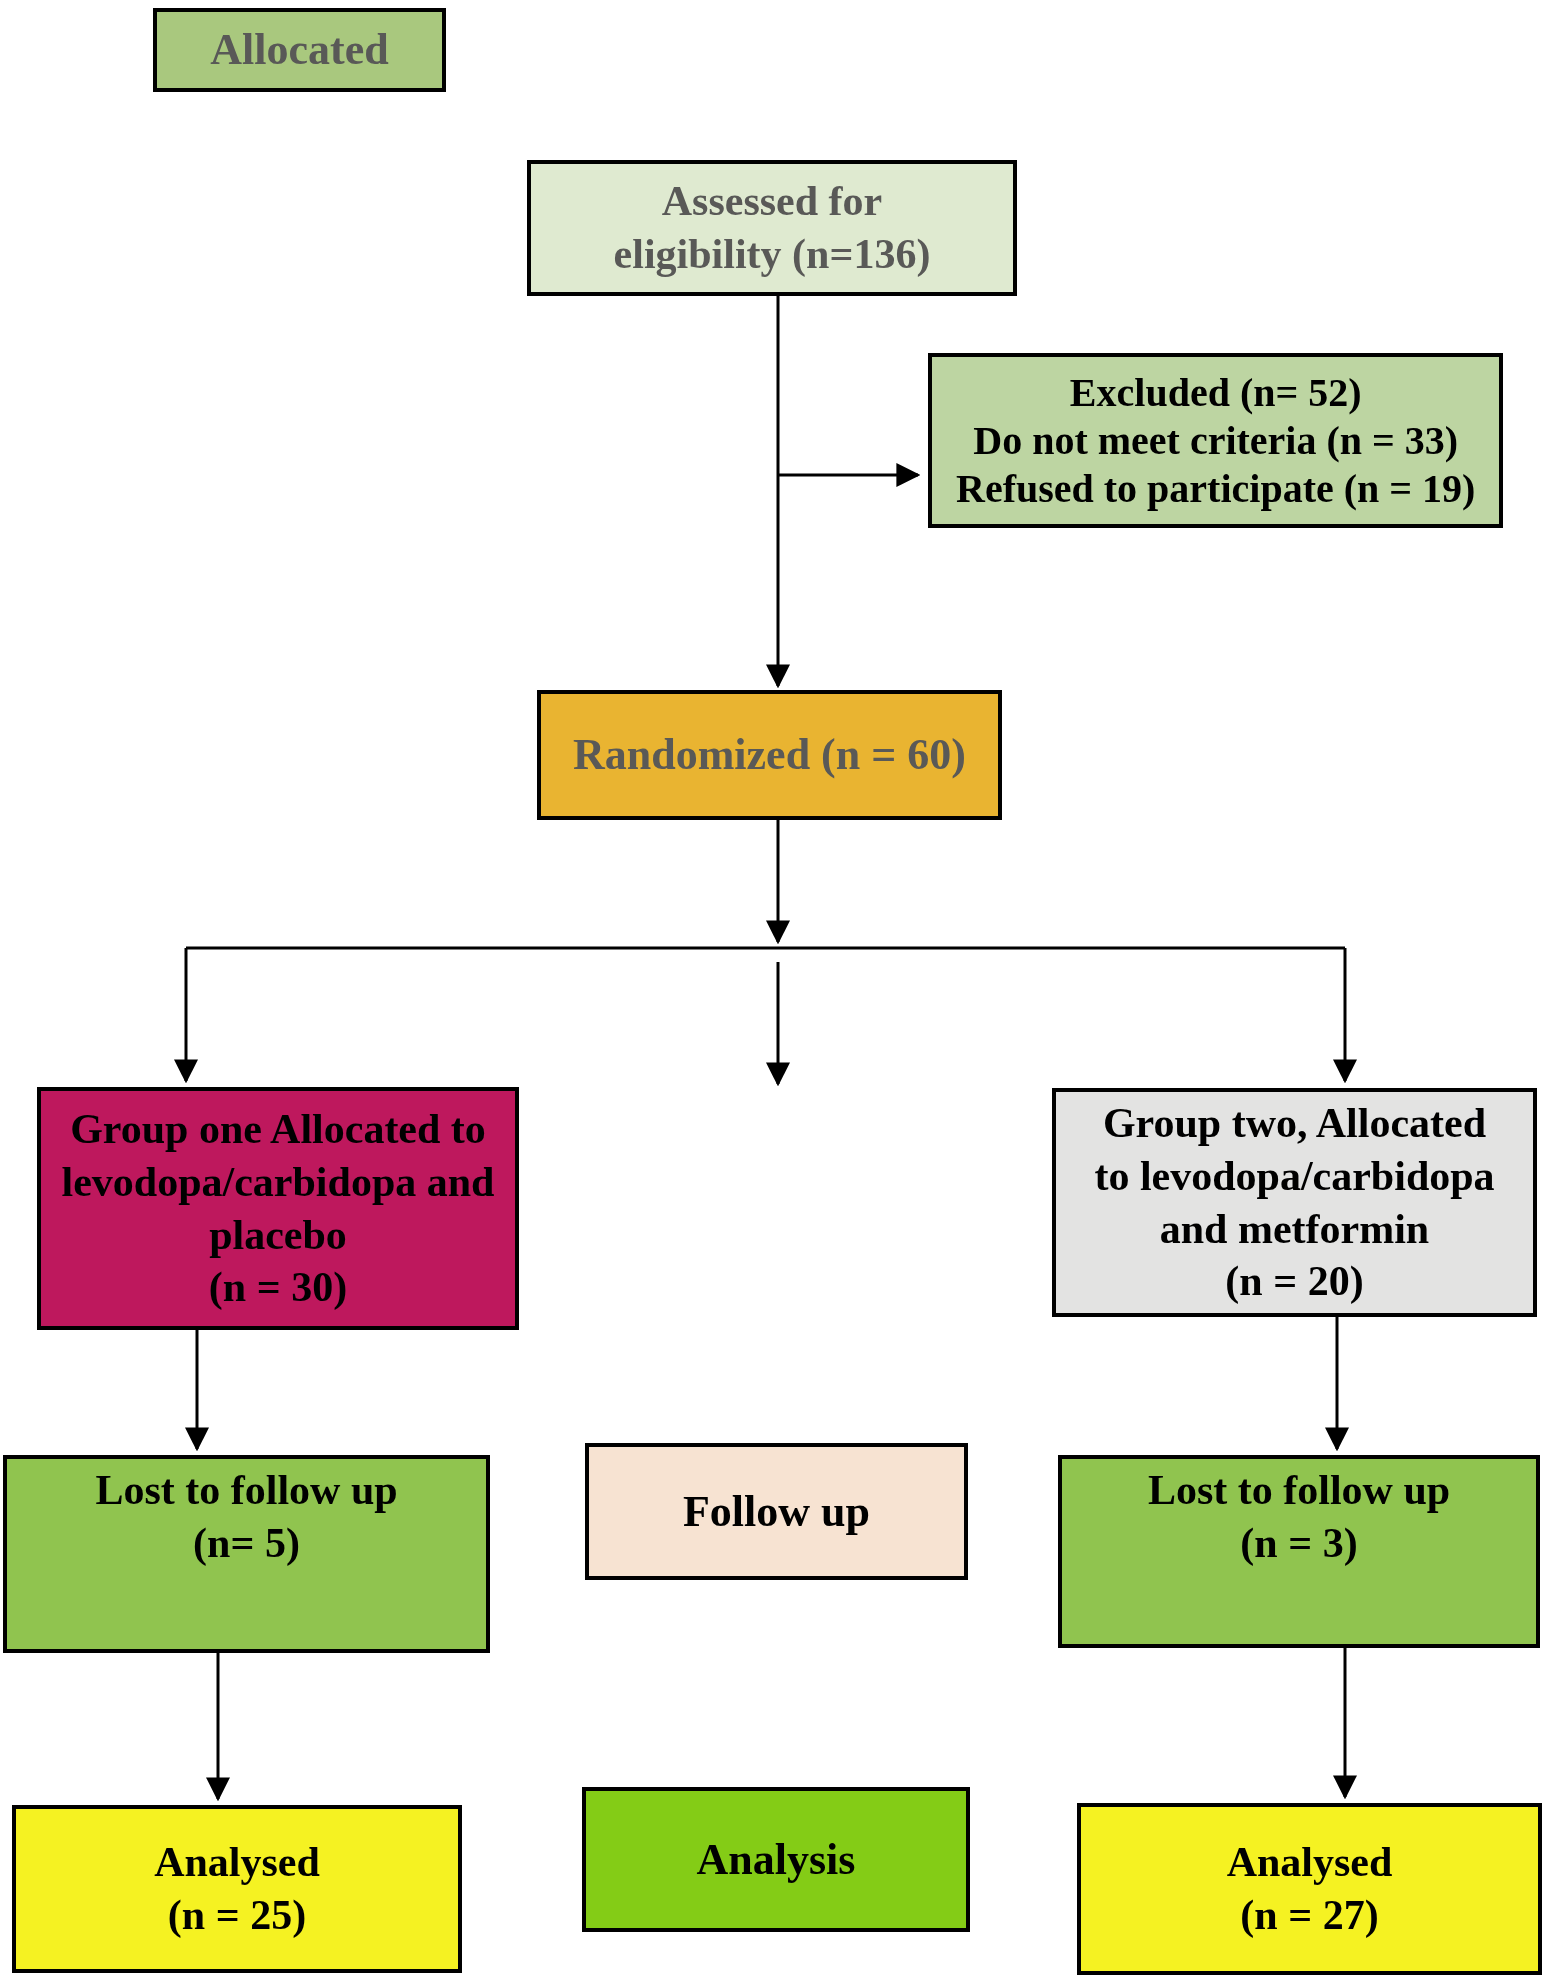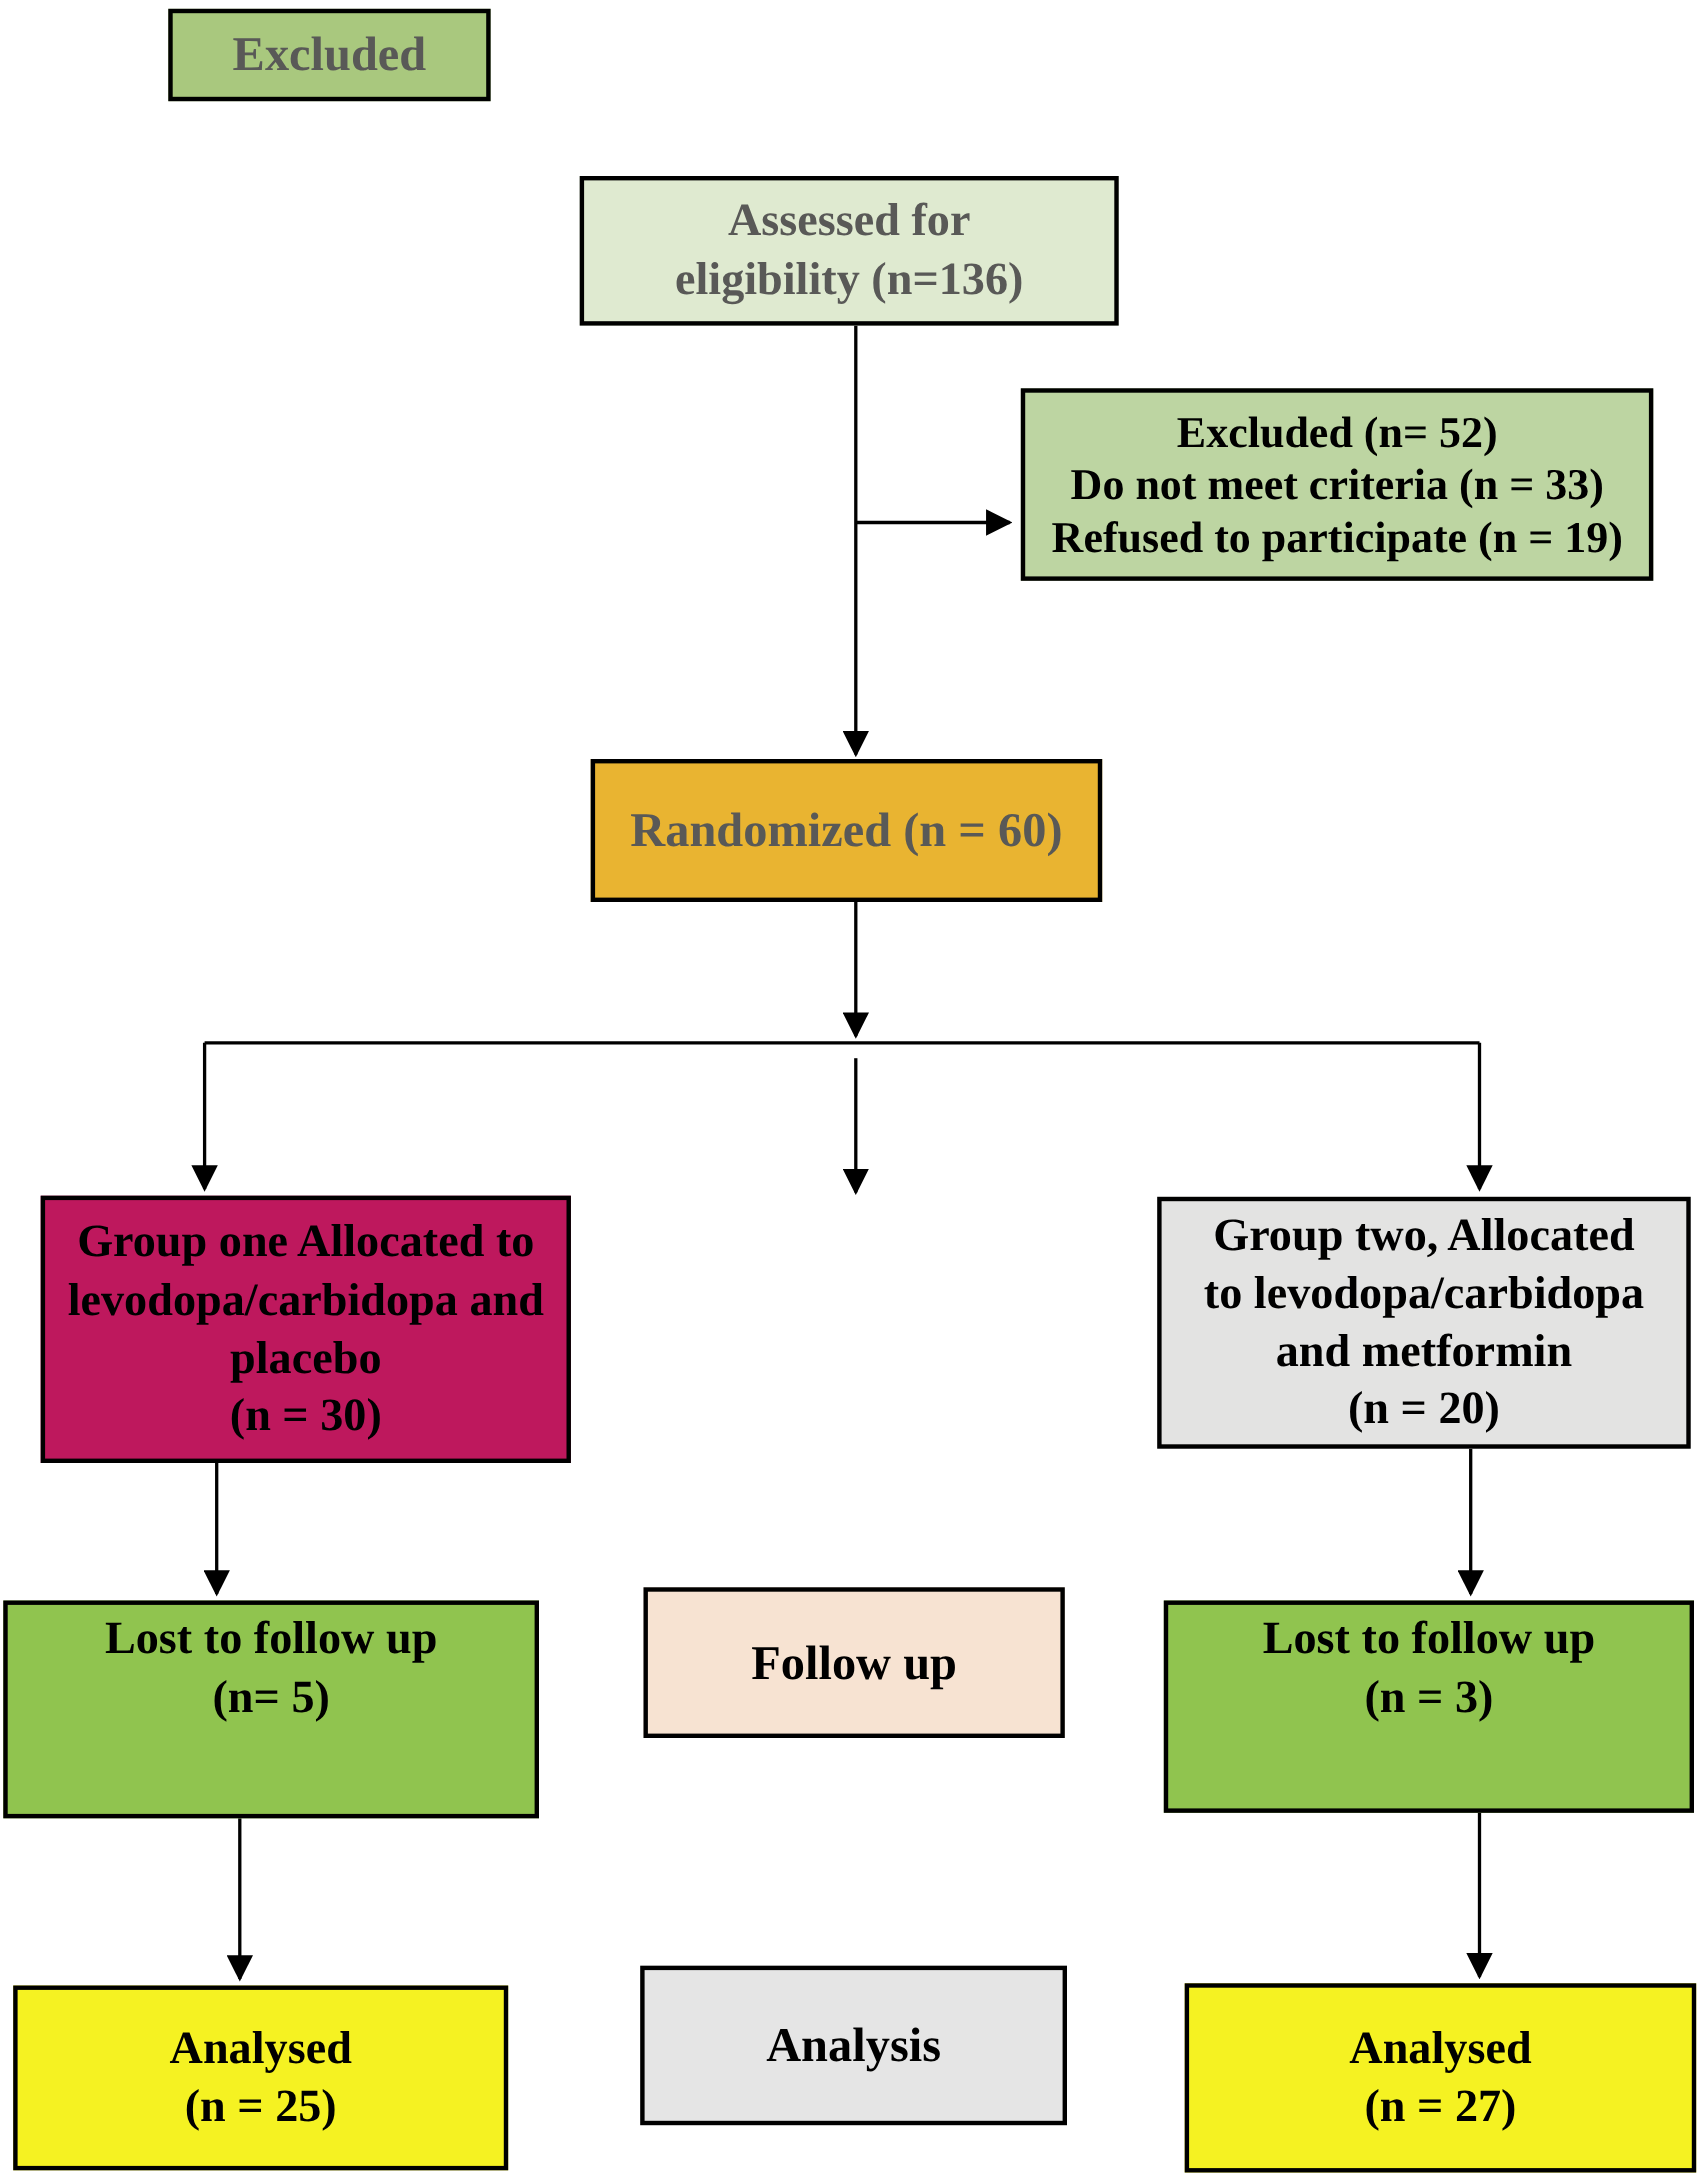--- a/index.html
+++ b/index.html
@@ -59,21 +59,21 @@
     <path d="M186 948 L1345 948" stroke="#000" stroke-width="3" fill="none"></path>
     <path d="M186 948 L186 1081" stroke="#000" stroke-width="3" fill="none" marker-end="url(#arr)"></path>
     <path d="M778 962 L778 1084" stroke="#000" stroke-width="3" fill="none" marker-end="url(#arr)"></path>
     <path d="M1345 948 L1345 1081" stroke="#000" stroke-width="3" fill="none" marker-end="url(#arr)"></path>
     <path d="M197 1330 L197 1449" stroke="#000" stroke-width="3" fill="none" marker-end="url(#arr)"></path>
     <path d="M218 1653 L218 1799" stroke="#000" stroke-width="3" fill="none" marker-end="url(#arr)"></path>
     <path d="M1337 1317 L1337 1449" stroke="#000" stroke-width="3" fill="none" marker-end="url(#arr)"></path>
     <path d="M1345 1648 L1345 1797" stroke="#000" stroke-width="3" fill="none" marker-end="url(#arr)"></path>
   </svg>
 
-  <div class="box muted" id="box-enrolment" style="background-color: rgb(169, 200, 126);">Excluded</div>
+  <div class="box muted" id="box-enrolment" style="background-color: rgb(169, 200, 126);">Allocated</div>
 
   <div class="box muted" id="box-assessed" style="background-color: rgb(223, 234, 208);">Assessed for
 eligibility (n=136)</div>
 
   <div class="box left-align" id="box-excluded" style="background-color: rgb(189, 213, 162);">Excluded (n= 52)
 Do not meet criteria (n = 33)
 Refused to participate (n = 19)</div>
 
   <div class="box muted" id="box-randomized" style="background-color: rgb(233, 180, 49);">Randomized (n = 60)</div>
 
@@ -92,18 +92,18 @@
 (n= 5)</div>
 
   <div class="box" id="box-followup" style="background-color: rgb(247, 227, 210);">Follow up</div>
 
   <div class="box top-align" id="box-lost-two" style="background-color: rgb(144, 196, 79);">Lost to follow up
 (n = 3)</div>
 
   <div class="box" id="box-analysed-one" style="background-color: rgb(245, 242, 34);">Analysed
 (n = 25)</div>
 
-  <div class="box" id="box-analysis" style="background-color: #e5e5e5;">Analysis</div>
+  <div class="box" id="box-analysis" style="background-color: #84cc16;">Analysis</div>
 
   <div class="box" id="box-analysed-two" style="background-color: rgb(245, 242, 34);">Analysed
 (n = 27)</div>
 
 </div>
 
 </body></html>

